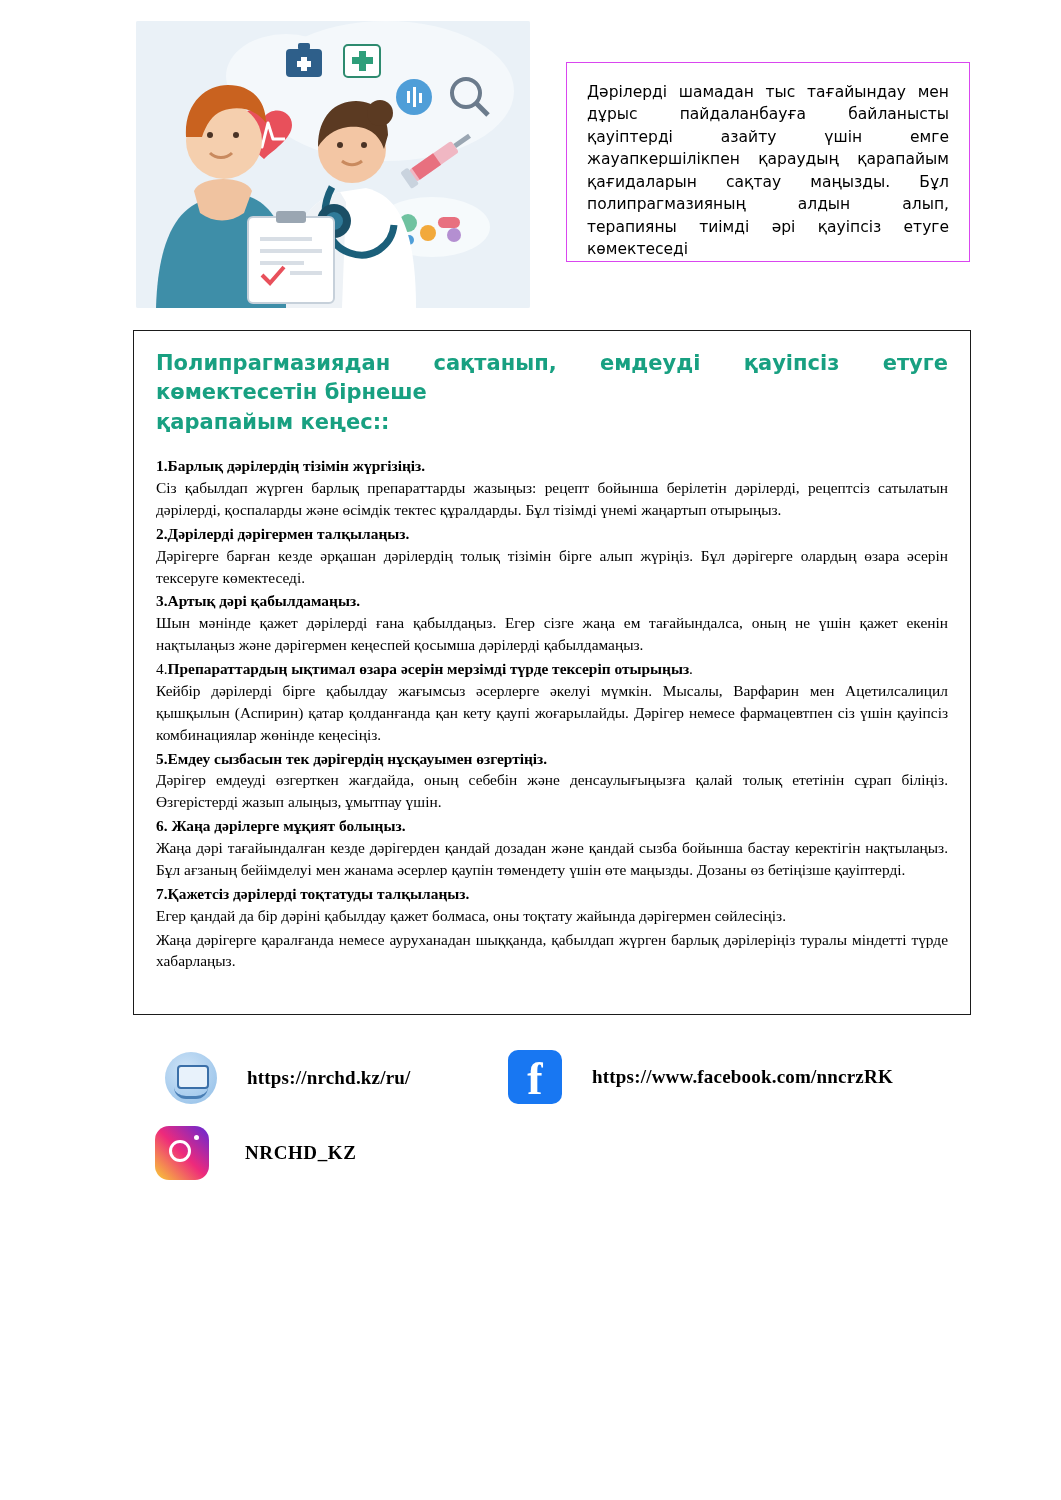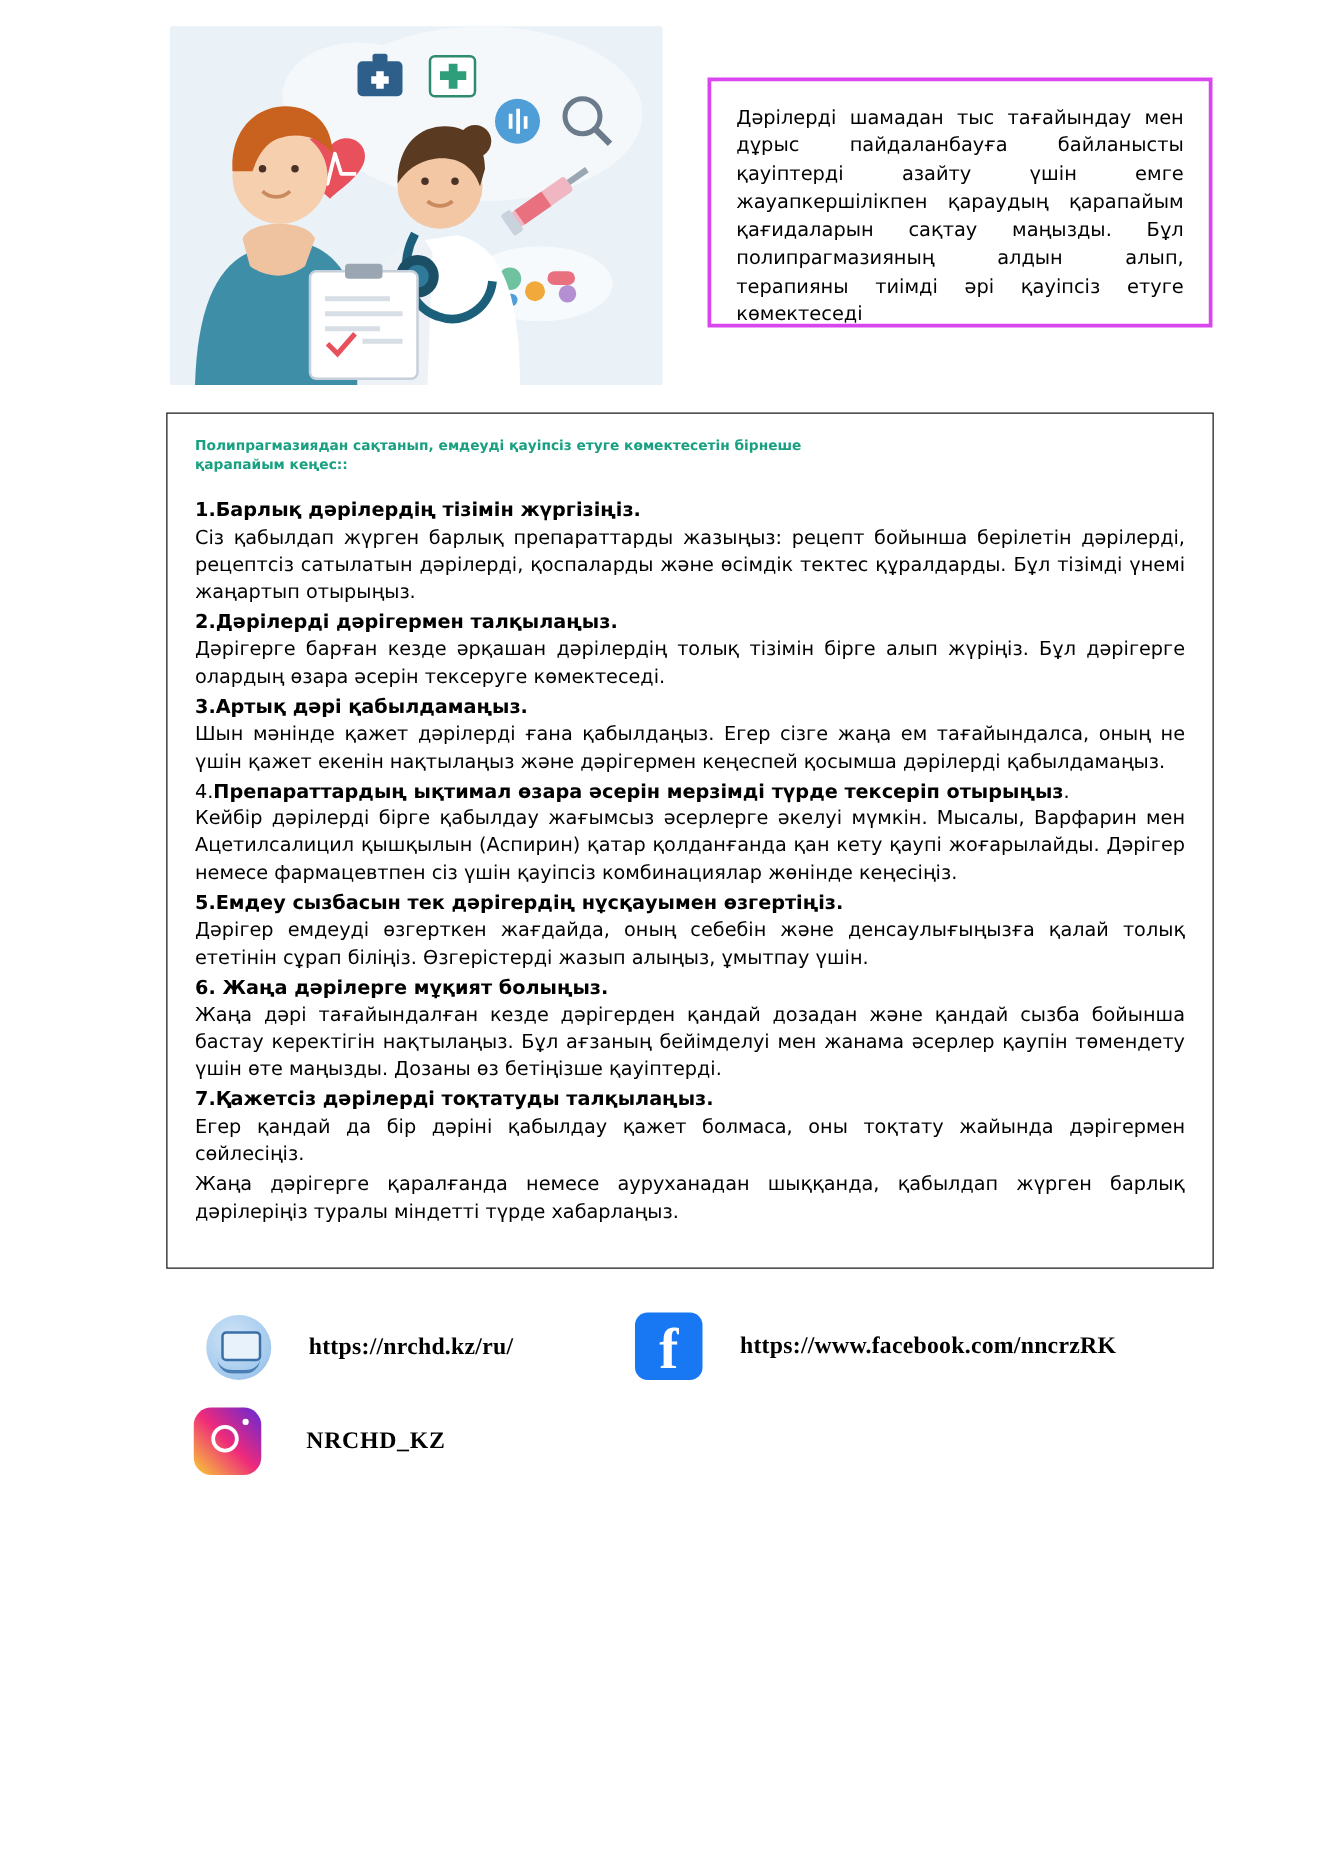--- a/index.html
+++ b/index.html
@@ -35,21 +35,21 @@
     border-radius: 2px;
     overflow: hidden;
   }
 
   .notice-box {
     position: absolute;
     left: 566px;
     top: 48px;
     width: 404px;
     height: 200px;
-    border: 3px solid #d946ef;
+    border: 1px solid #d946ef;
     box-sizing: border-box;
     padding: 18px 20px 0 20px;
   }
   .notice-box p {
     margin: 0;
     font-size: 15.5px;
     line-height: 1.45;
     text-align: justify;
     text-justify: inter-word;
     hyphens: none;
@@ -62,28 +62,28 @@
     top: 330px;
     width: 838px;
     height: 685px;
     border: 1px solid #1b1b1b;
     box-sizing: border-box;
     padding: 18px 22px 10px 22px;
   }
   .advice-title {
     color: #18a081;
     font-weight: bold;
-    font-size: 11px;
+    font-size: 21px;
     line-height: 1.4;
     text-align: justify;
     margin: 0 0 18px 0;
   }
   .advice-title .t2 { display: block; }
 
-  .tip { margin: 0 0 0 0; }
+  .tip { margin: 0 0 0 0; font-family: Liberation Serif, serif; }
   .tip-head {
     font-size: 15.4px;
     font-weight: bold;
     line-height: 1.42;
     margin: 0;
   }
   .tip-head.mixed { font-weight: normal; }
   .tip-head.mixed b { font-weight: bold; }
   .tip-body {
     font-size: 15.4px;

